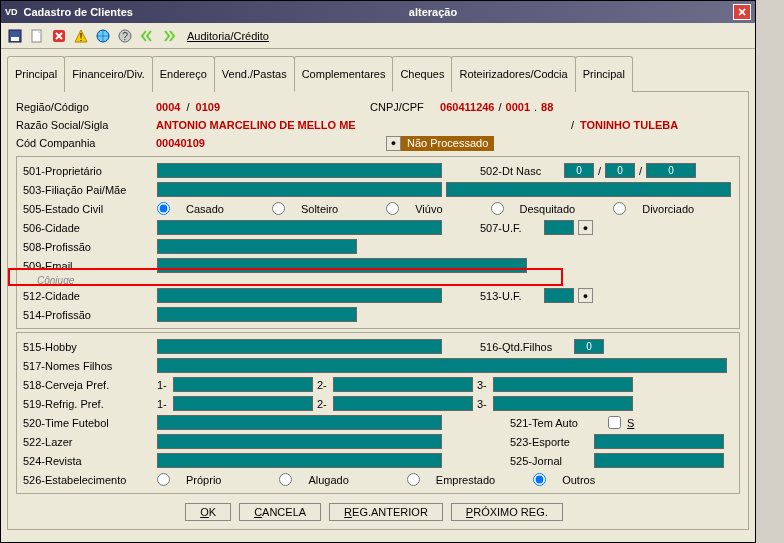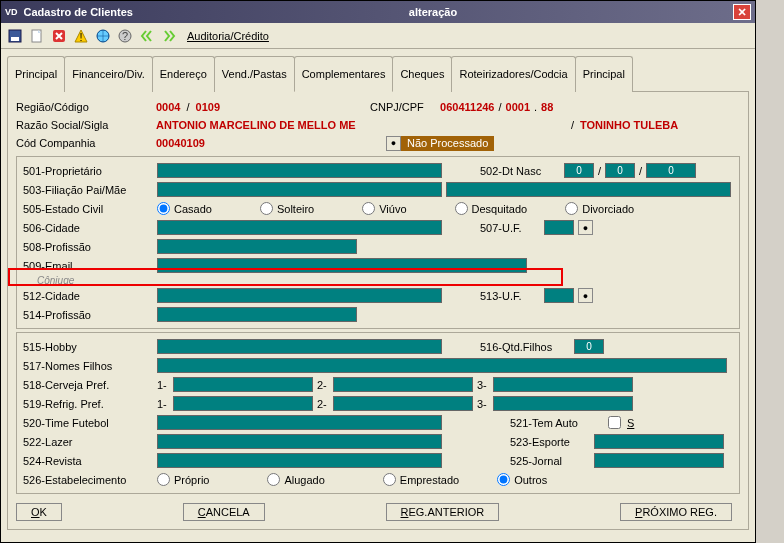--- a/index.html
+++ b/index.html
@@ -23,26 +23,26 @@
   .lbl { color: #000; }
   .red { color: #c00000; font-weight: bold; }
   .blk { color: #000; }
   .tag-red { background: #a16207; color: #fff; padding: 0 6px; height: 15px; display: inline-flex; align-items: center; }
   .mini-btn { width: 15px; height: 15px; border: 1px solid #888; background: #ece9d8; display: inline-flex; align-items: center; justify-content: center; font-size: 9px; cursor: pointer; }
   .section { border: 1px solid #aca899; padding: 4px 6px; margin-bottom: 3px; }
   .row { display: flex; align-items: center; height: 19px; gap: 4px; }
   .fld-lbl { width: 130px; flex-shrink: 0; }
   .teal { background: #008080; height: 15px; border: 1px solid #666; }
   .teal-sm { background: #008080; color: #fff; height: 15px; border: 1px solid #666; display: inline-flex; align-items: center; justify-content: center; padding: 0 4px; font-size: 10px; }
-  .radio-wrap { display: flex; align-items: center; gap: 4px; }
+  .radio-wrap { display: flex; align-items: center; gap: 16px; }
   .radio-wrap input { margin: 0; }
   .chk { display: flex; align-items: center; gap: 3px; }
   .subgrp-lbl { color: #888; font-style: italic; font-size: 10px; padding-left: 14px; }
   .highlight-red { position: absolute; border: 2px solid #e00; pointer-events: none; }
-  .btn-row { display: flex; justify-content: space-between; gap: 8px; padding: 6px 8px 0 0; }
+  .btn-row { display: flex; justify-content: center; gap: 8px; padding: 6px 8px 0 0; }
   .btn { border: 1px solid #888; background: #ece9d8; padding: 2px 14px; cursor: pointer; }
   .btn .ul { text-decoration: underline; }
   .pref-lbl { width: 12px; }
 </style>
 </head>
 <body>
 
 <div class="window">
   <div class="titlebar">
     <span class="vd">VD</span>

